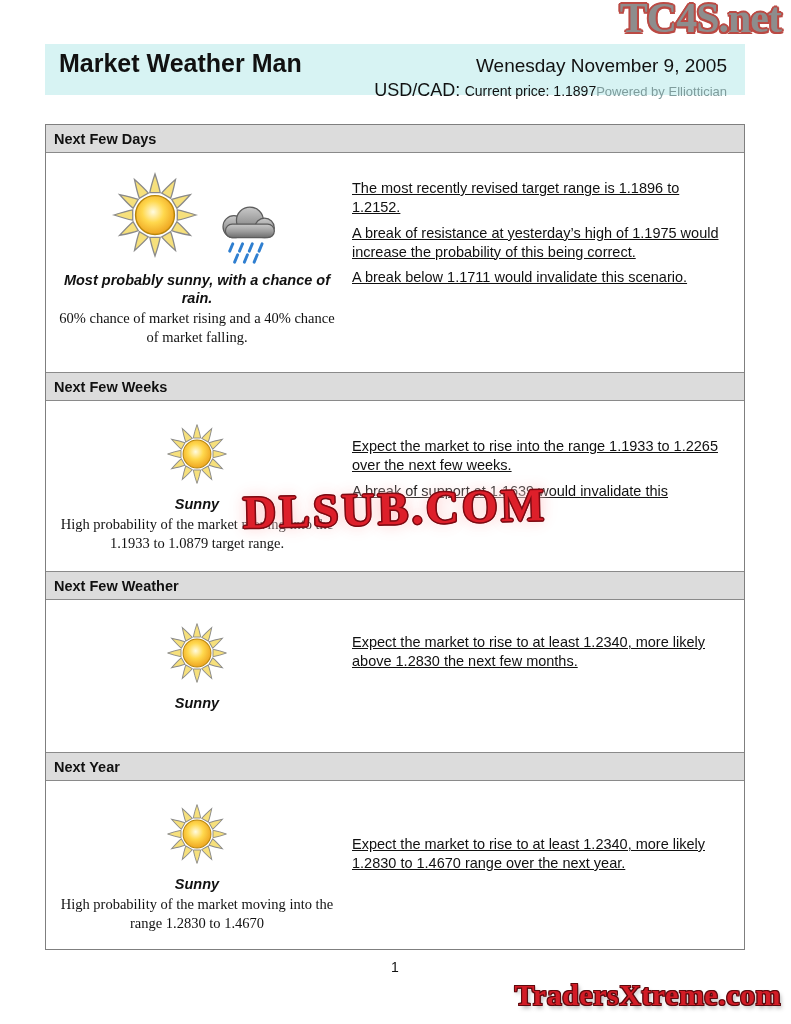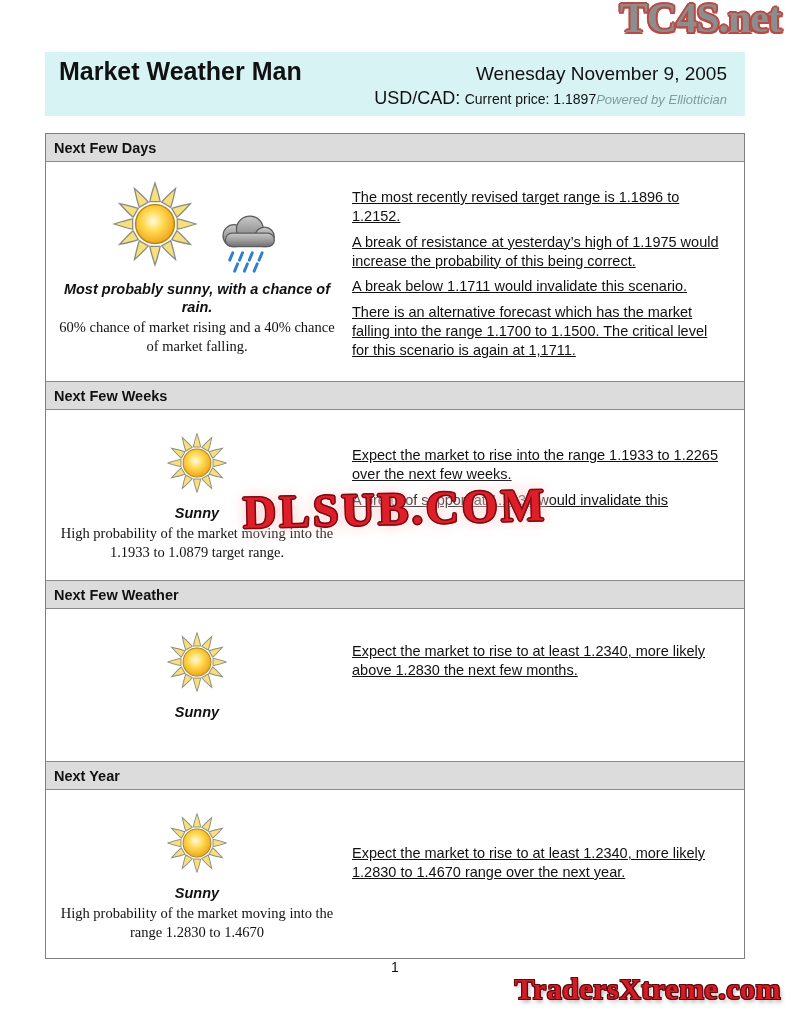--- a/index.html
+++ b/index.html
@@ -15,34 +15,34 @@
     font-family:"Liberation Serif", serif; font-weight:bold;
     font-size:42px; line-height:1.05; color:#8d8d8d; letter-spacing:-1px;
     text-shadow:
       -2px 0 0 #bb4a44, 2px 0 0 #bb4a44, 0 -2px 0 #bb4a44, 0 2px 0 #bb4a44,
       -1.5px -1.5px 0 #bb4a44, 1.5px -1.5px 0 #bb4a44,
       -1.5px 1.5px 0 #bb4a44, 1.5px 1.5px 0 #bb4a44;
   }
 
   
   .header-box {
-    position:absolute; left:45px; top:44px; width:700px; height:64px;
-    background:#d7f3f3; padding:5px 14px 4px 14px;margin-top:8px;
+    position:absolute; left:45px; top:44px; width:700px; height:51px;
+    background:#d7f3f3; padding:5px 14px 4px 14px;
   }
   .header-row1 { display:flex; justify-content:space-between; align-items:baseline; }
   .header-title { font-size:25px; font-weight:bold; }
   .header-date { font-size:19px; padding-right:4px; }
   .header-row2 { display:flex; justify-content:flex-end; align-items:baseline; margin-top:2px; }
   .header-pair { font-size:18px; }
   .header-price { font-size:14px; }
-  .header-powered { font-size:13px; font-style:italic; color:#7f9c9c; padding-right:4px; }
+  .header-powered { font-size:13px; color:#7f9c9c; padding-right:4px; }
 
   
   .report {
-    position:absolute; left:45px; top:133px; width:700px;
+    position:absolute; left:45px; top:124px; width:700px;
     border:1px solid #7f7f7f; background:#fff;
   }
   .section-header {
     background:#dcdcdc; border-bottom:1px solid #8a8a8a;
     padding:6px 8px 5px 8px; font-size:14.5px; font-weight:bold;
   }
   .section-header.not-first { border-top:1px solid #8a8a8a; }
   .section-body { display:flex; }
   .left-col { width:302px; text-align:center; padding:14px 10px 10px 10px; }
   .right-col { flex:1; padding:26px 16px 12px 4px; font-size:14.5px; line-height:1.3;text-decoration:underline; }
@@ -74,21 +74,21 @@
     font-family:"Liberation Serif", serif; font-weight:bold;
     font-size:46px; letter-spacing:3px; color:#dd1f2a;
     text-shadow:
       -1.5px 0 0 #7d0a12, 1.5px 0 0 #7d0a12, 0 -1.5px 0 #7d0a12, 0 1.5px 0 #7d0a12,
       -1px -1px 0 #7d0a12, 1px -1px 0 #7d0a12, -1px 1px 0 #7d0a12, 1px 1px 0 #7d0a12,
       0 0 14px #ffc9c9, 0 0 22px #ffe2e2;
   }
 
   
   .brand-bottom {
-    position:absolute; right:10px; bottom:18px;
+    position:absolute; right:10px; bottom:12px;
     font-family:"Liberation Serif", serif; font-weight:bold;
     font-size:30px; color:#d21c26; letter-spacing:0.5px;
     text-shadow:
       -1px 0 0 #5f0a0e, 1px 0 0 #5f0a0e, 0 -1px 0 #5f0a0e, 0 1px 0 #5f0a0e,
       -1px -1px 0 #5f0a0e, 1px -1px 0 #5f0a0e, -1px 1px 0 #5f0a0e, 1px 1px 0 #5f0a0e,
       2px 3px 4px rgba(0,0,0,0.35);
   }
 </style>
 </head>
 <body>
@@ -172,21 +172,20 @@
             <use href="#rainCloudIcon"></use>
           </svg>
       </div>
       <div class="summary">Most probably sunny, with a chance of rain.</div>
       <div class="detail">60% chance of market rising and a 40% chance of market falling.</div>
     </div>
     <div class="right-col">
       <p>The most recently revised target range is 1.1896 to 1.2152.</p>
       <p>A break of resistance at yesterday’s high of 1.1975 would increase the probability of  this being correct.</p>
       <p>A break below 1.1711 would invalidate this scenario.</p>
-      <p>There is an alternative forecast which has the market falling into the range 1.1700 to 1.1500. The critical level for this scenario is again at 1,1711.</p>
     </div>
   </div>
 
   <div class="section-header not-first">Next Few Weeks</div>
   <div class="section-body s1">
     <div class="left-col">
       <svg class="sun-sm" viewBox="0 0 64 64">
           <use href="#sunIcon"></use>
         </svg>
       <div class="summary">Sunny</div>

